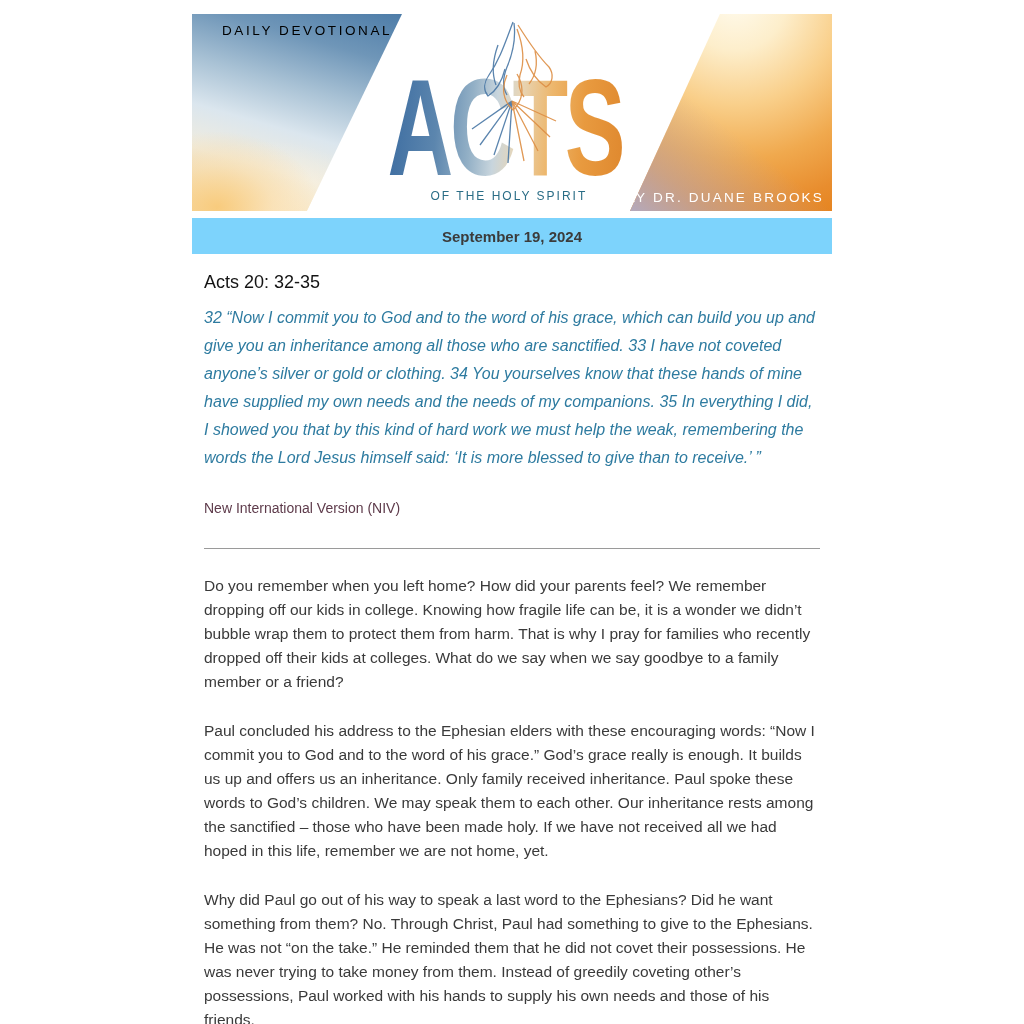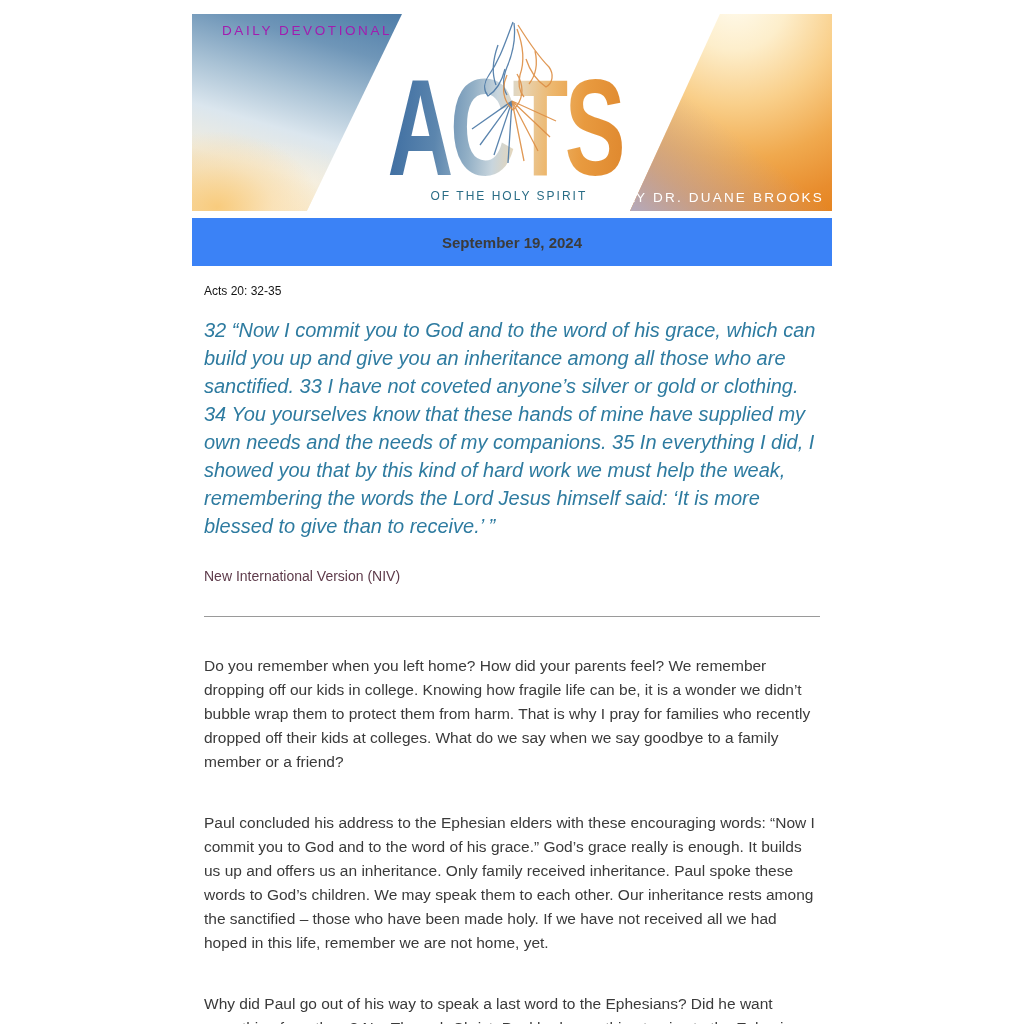--- a/index.html
+++ b/index.html
@@ -23,21 +23,21 @@
   }
   .panel-right {
     position: absolute; top: 0; right: 0; width: 202px; height: 100%;
     clip-path: polygon(44.5% 0, 100% 0, 100% 100%, 0 100%);
     background:
       linear-gradient(38deg, #b4aabe 0%, rgba(180,170,190,0.55) 18%, rgba(180,170,190,0) 45%),
       radial-gradient(circle at 52% -8%, #fffbee 0%, #fdeecb 22%, #f9cf8a 45%, #f0a94e 68%, #e88d2e 88%, #e5831f 100%);
   }
   .banner-kicker {
     position: absolute; left: 30px; top: 9px; z-index: 5;
-    color: #a21caf; font-size: 13.5px; letter-spacing: 2.6px; font-weight: 400;
+    color: #000000; font-size: 13.5px; letter-spacing: 2.6px; font-weight: 400;
   }
   .banner-byline {
     position: absolute; right: 8px; bottom: 6px; z-index: 5;
     color: #ffffff; font-size: 13.5px; letter-spacing: 2.2px; white-space: nowrap;
   }
   .acts-title {
     position: absolute; left: 50%; top: 44px; z-index: 2;
     transform: translateX(-52%) scaleX(0.66);
     font-size: 138px; line-height: 1; font-weight: bold; letter-spacing: -5px;
     white-space: nowrap;
@@ -49,36 +49,36 @@
   }
   .acts-subtitle {
     position: absolute; left: 50%; top: 175px; z-index: 3;
     transform: translateX(-52%);
     color: #2a6d86; font-size: 12px; letter-spacing: 2px; white-space: nowrap;
   }
   .dove { position: absolute; left: 50%; top: 3px; z-index: 4; transform: translateX(-50%); }
 
   
   .datebar {
-    margin-top: 7px; height: 48px; background: #3b82f6;
+    margin-top: 7px; height: 36px; background: #7dd3fc;
     display: flex; align-items: center; justify-content: center;
   }
   .datebar span { font-weight: bold; font-size: 15px; color: #3b3b3b; }
 
   
   .content { padding: 0 12px; }
-  .scripture-ref { margin-top: 18px; font-size: 12px; color: #141414; }
+  .scripture-ref { margin-top: 18px; font-size: 18px; color: #141414; }
   .scripture-text {
-    margin-top: 18px; font-style: italic; color: #2e7ba0;
-    font-size: 20px; line-height: 28px;
+    margin-top: 11px; font-style: italic; color: #2e7ba0;
+    font-size: 16px; line-height: 28px;
   }
   .scripture-version { margin-top: 28px; font-size: 14px; color: #5e3b4b; }
   hr.divider { margin-top: 32px; border: none; border-top: 1px solid #9a9a9a; }
   .content p {
-    margin-top: 37px; font-size: 15.5px; line-height: 24px; color: #3a3a3a;
+    margin-top: 25px; font-size: 15.5px; line-height: 24px; color: #3a3a3a;
     max-width: 616px;
   }
 </style>
 </head>
 <body>
 
 <div class="page">
 
   <div class="banner">
     <div class="panel-left"></div>

